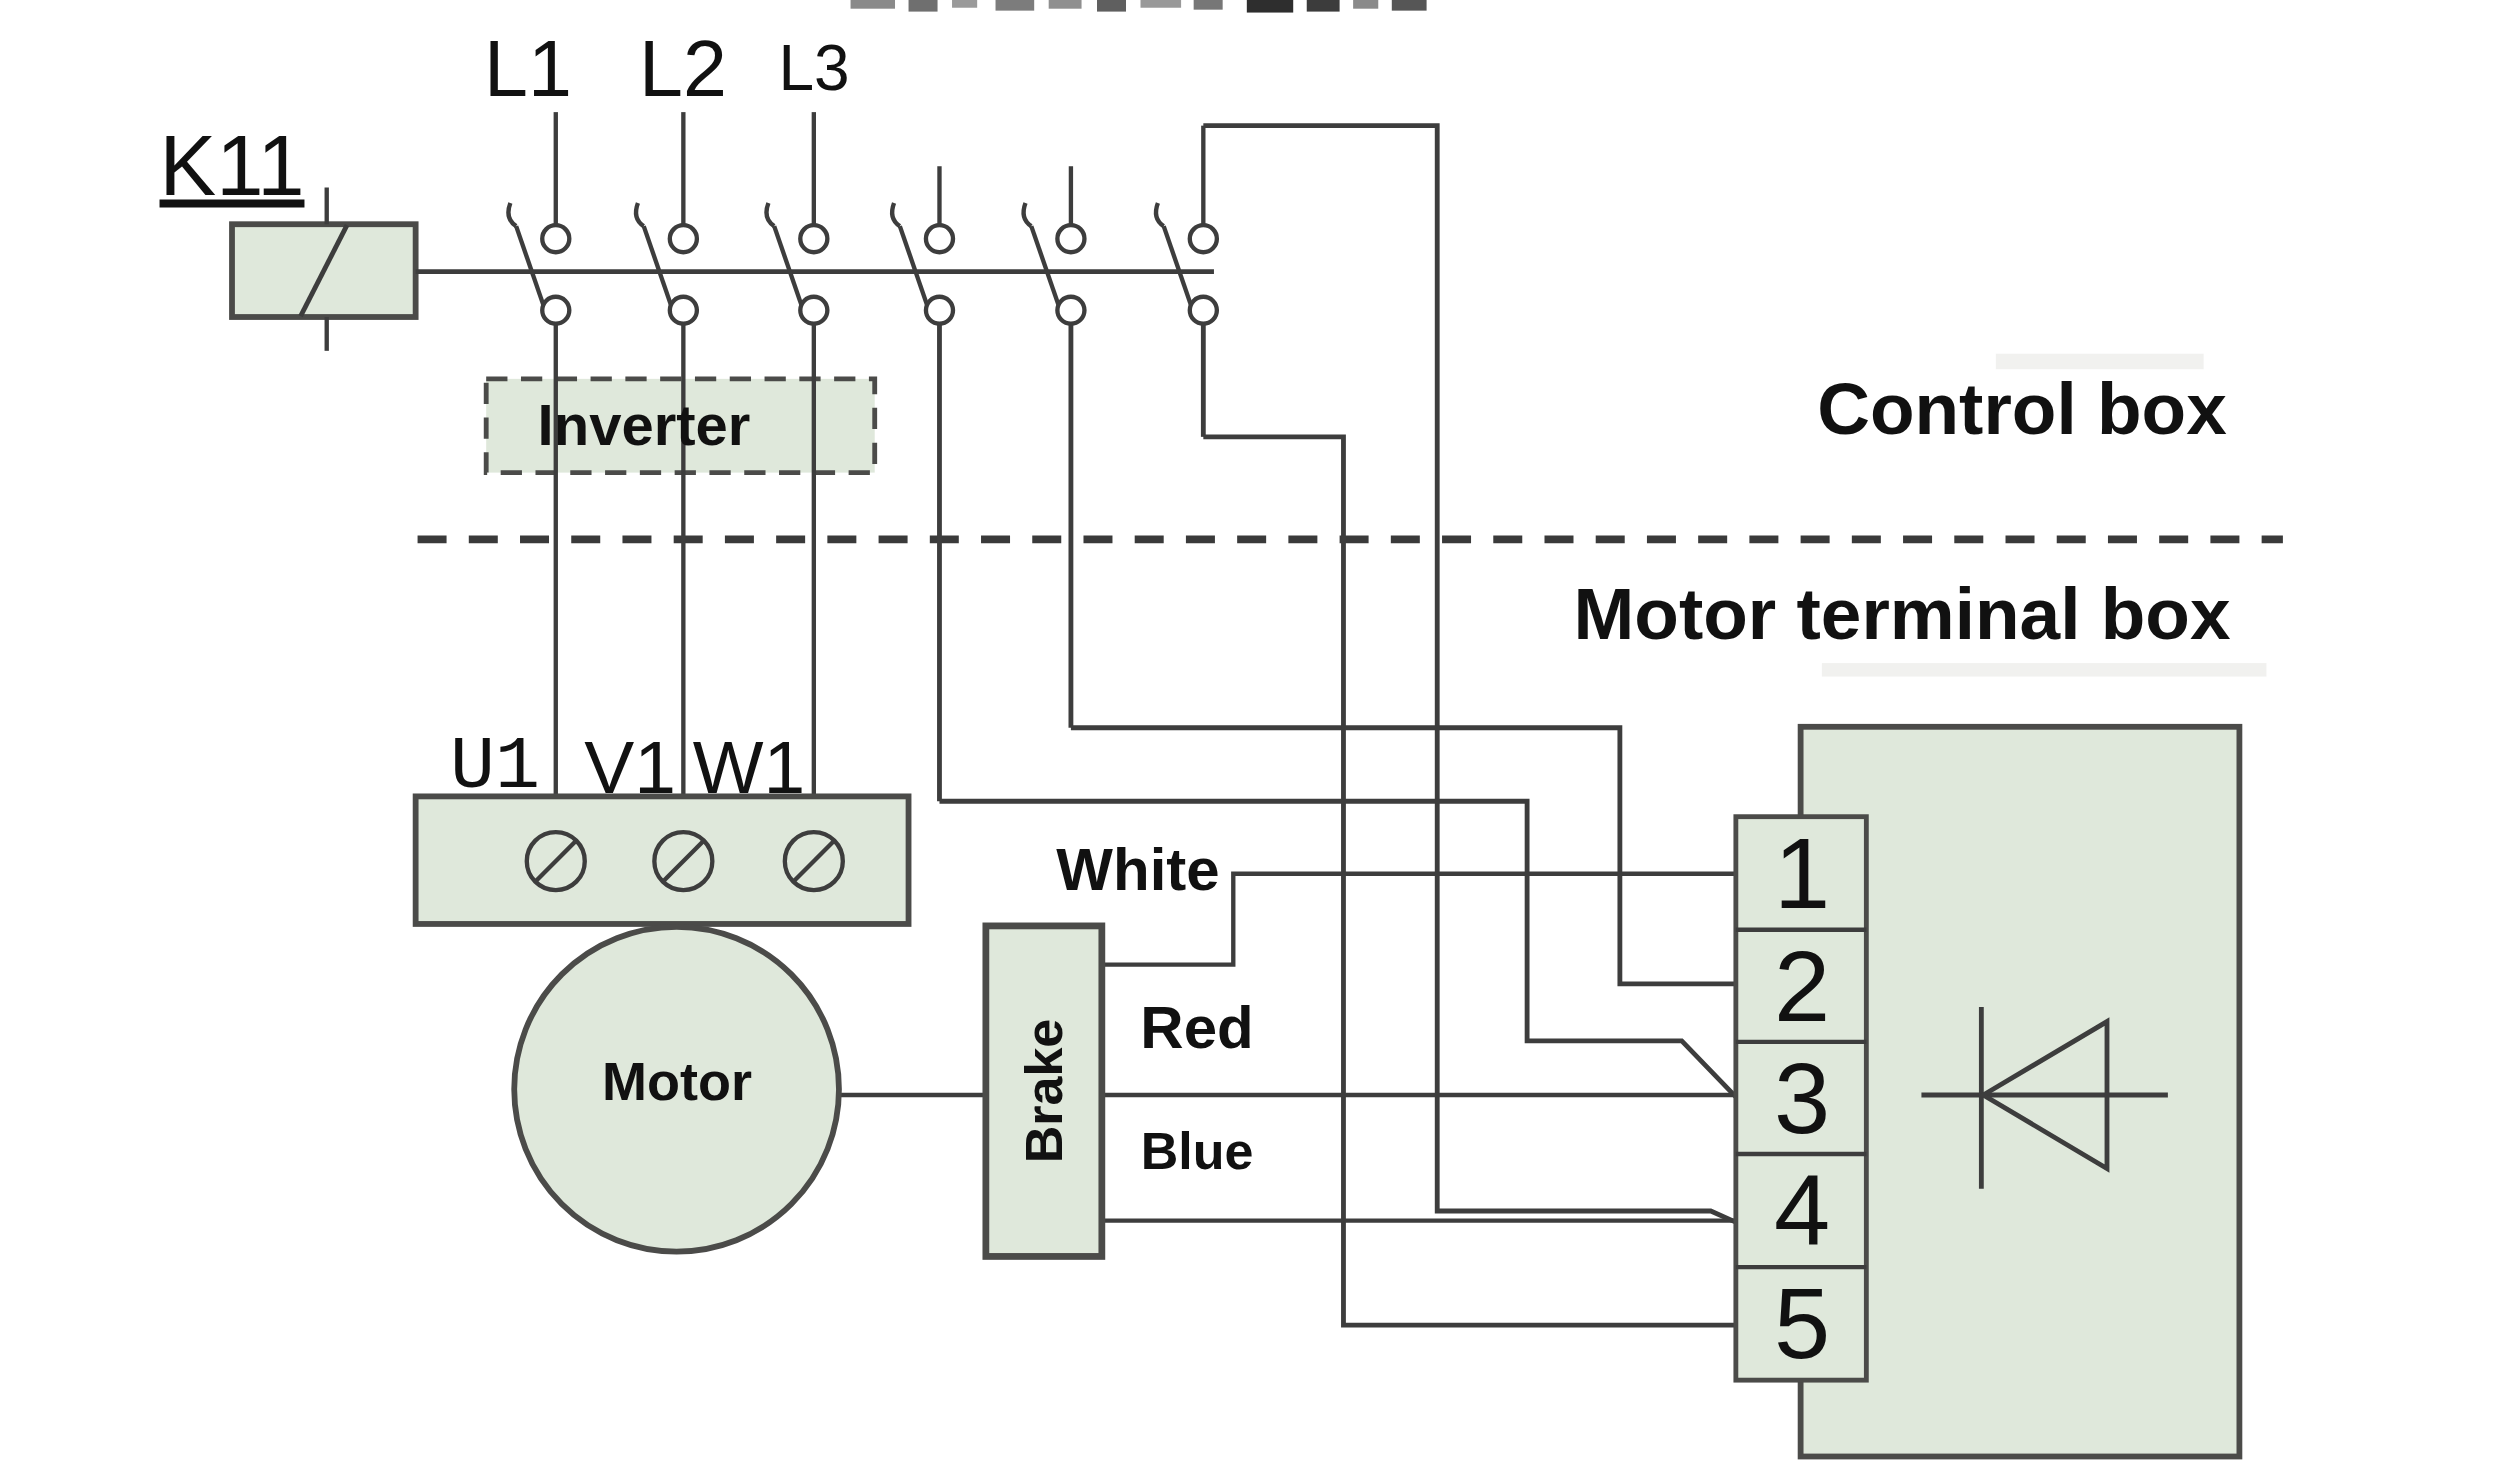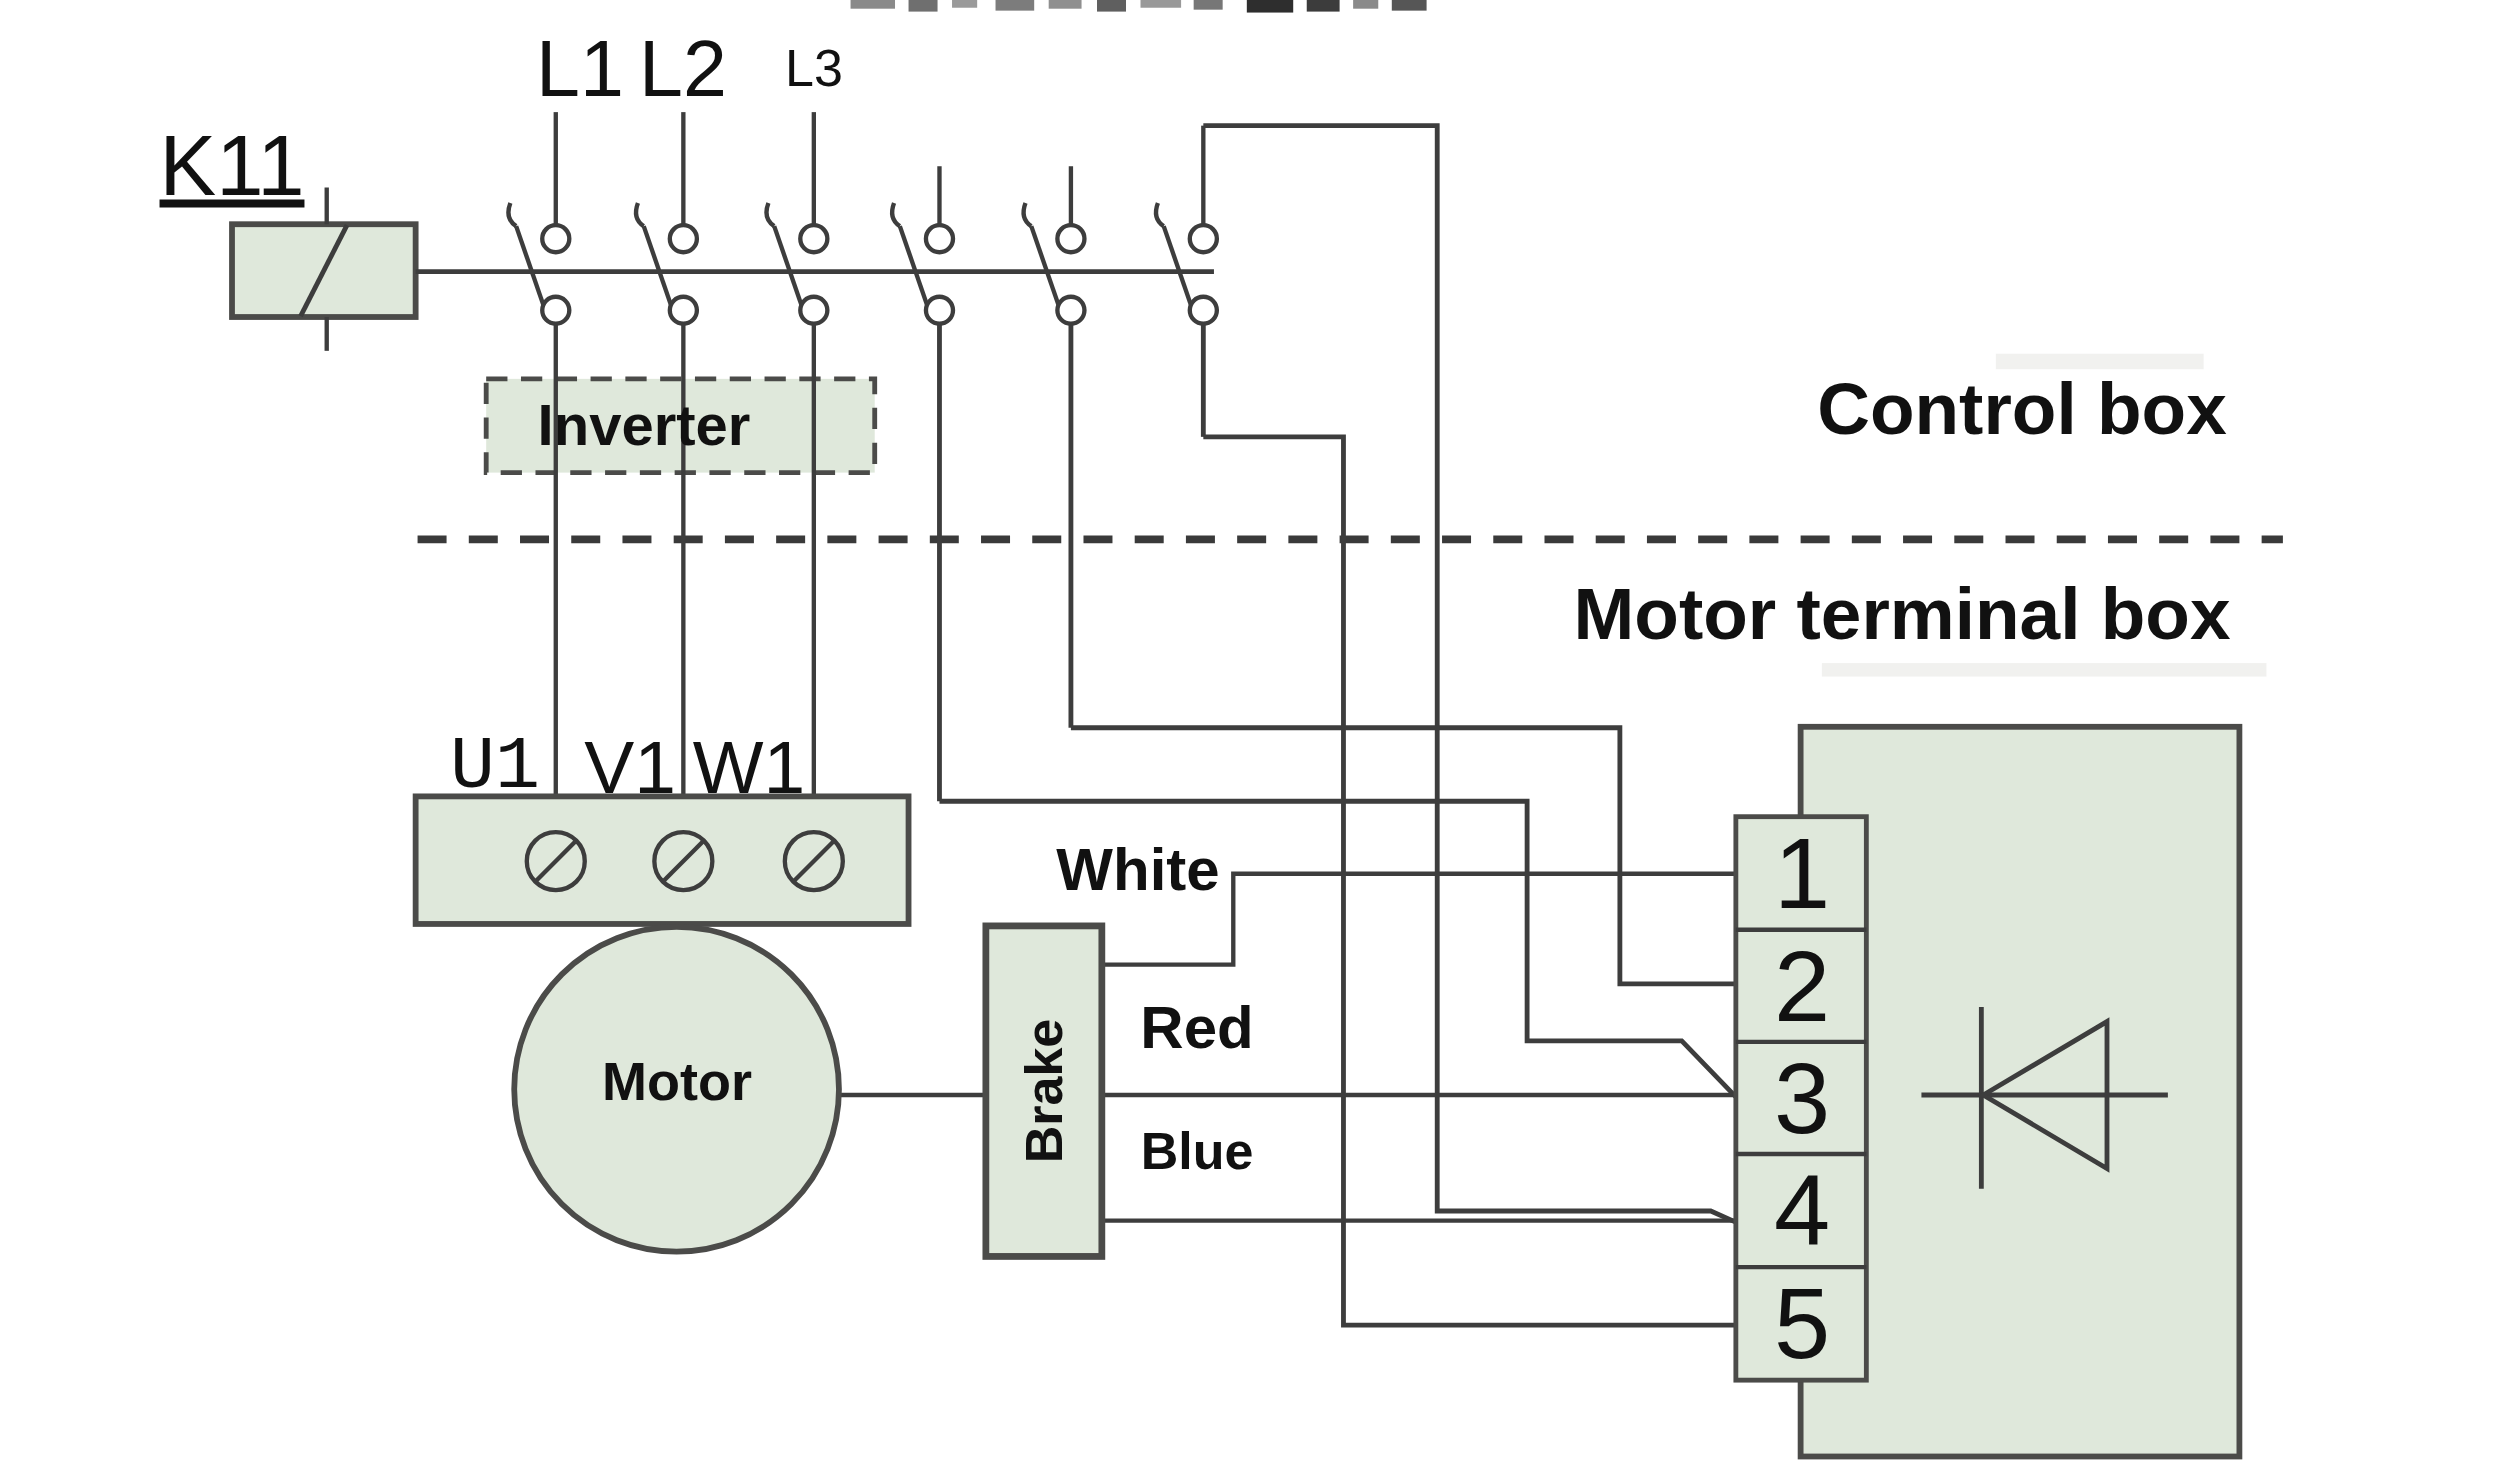--- a/index.html
+++ b/index.html
@@ -169,23 +169,23 @@
     </g>
 
     <g>
       <line class="wire" x1="1988" y1="1133" x2="2243" y2="1133" stroke-width="5.5"></line>
       <line class="wire" x1="2050" y1="1042" x2="2050" y2="1230" stroke-width="5.5"></line>
       <path class="wire" d="M2052,1133 L2180,1057 L2180,1209 Z" stroke-width="5.5"></path>
     </g>
   </svg>
 
   <div class="lbl w400" style="left:232px;top:165px;font-size:85px;text-decoration:underline;">K11</div>
-  <div class="lbl w400" style="left:580px;top:68px;font-size:79px;">L1</div>
+  <div class="lbl w400" style="left:528px;top:68px;font-size:79px;">L1</div>
   <div class="lbl w400" style="left:683px;top:68px;font-size:79px;">L2</div>
-  <div class="lbl w400" style="left:814px;top:68px;font-size:52px;">L3</div>
+  <div class="lbl w400" style="left:814px;top:68px;font-size:64px;">L3</div>
   <div class="lbl w700" style="left:644px;top:425px;font-size:58px;">Inverter</div>
   <div class="lbl w700" style="left:1902px;top:613px;font-size:73px;">Motor terminal box</div>
   <div class="lbl w700" style="left:2022px;top:408px;font-size:73px;">Control box</div>
   <div class="lbl w400" style="left:495px;top:767px;font-size:75px;font-family:Liberation Mono, monospace;">U1</div>
   <div class="lbl w400" style="left:630px;top:767px;font-size:75px;">V1</div>
   <div class="lbl w400" style="left:749px;top:767px;font-size:75px;">W1</div>
   <div class="lbl w700" style="left:677px;top:1081px;font-size:54px;">Motor</div>
   <div class="lbl w700 rot" style="left:1044px;top:1091px;font-size:52px;">Brake</div>
   <div class="lbl w700" style="left:1138px;top:870px;font-size:60px;">White</div>
   <div class="lbl w700" style="left:1197px;top:1028px;font-size:60px;">Red</div>

